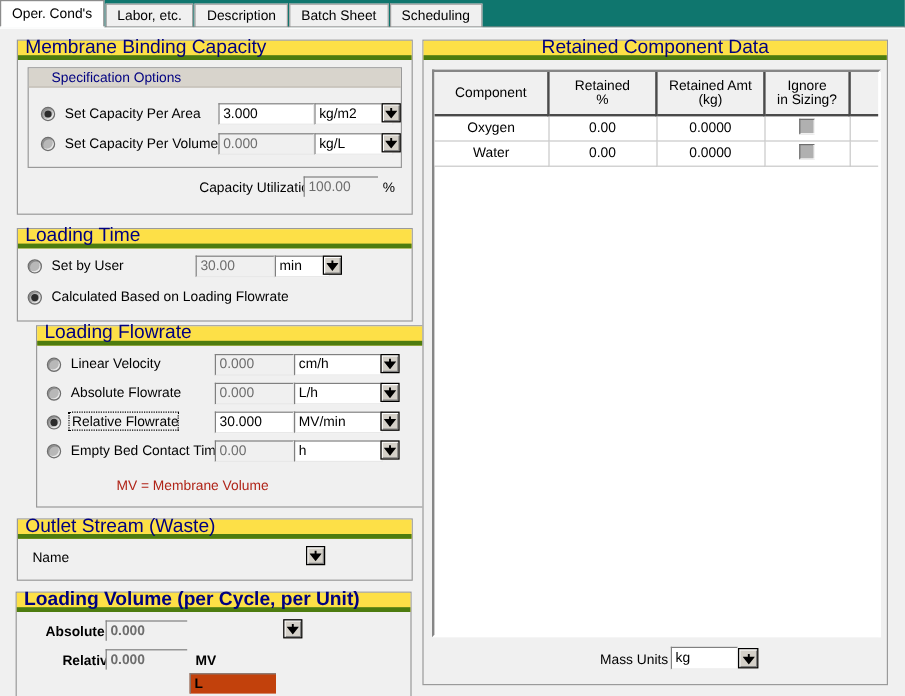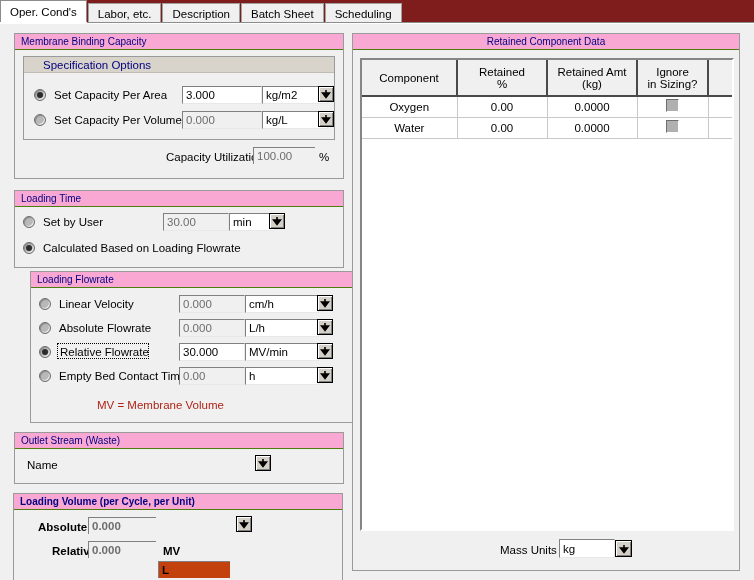--- a/index.html
+++ b/index.html
@@ -9,21 +9,21 @@
     font-family: "Liberation Sans", sans-serif;
     font-size: 11.5px;
     color: #000;
     overflow: hidden;
   }
   * { box-sizing: border-box; }
 
   
   #tabstrip {
     position: absolute; left: 0; top: 0; width: 754px; height: 24px;
-    background: #7f1d1d;
+    background: #0f766e;
   }
   #tabstrip .tabs-row {
     position: absolute; left: 0; top: 0; height: 23px;
     display: flex; align-items: flex-end;
   }
   .tab {
     height: 20px;
     margin-right: 1px;
     padding: 0 9px;
     background: #f0f0f0;
@@ -59,26 +59,26 @@
   }
 
   
   .group {
     position: absolute;
     background: #f0f0f0;
     border: 1px solid #9a9a9a;
   }
   .group > .ghead {
     height: 16px;
-    background: #f9a8d4;
+    background: #fde047;
     color: #000080;
-    font-size: 10px;
+    font-size: 16px;
     padding-left: 6px;
     display: flex; align-items: center;
-    border-bottom: 1px solid #4d7c0f;
+    border-bottom: 4px solid #4d7c0f;
   }
   .subgroup {
     position: absolute;
     background: #f0f0f0;
     border: 1px solid #9a9a9a;
   }
   .subgroup > .ghead {
     height: 16px;
     background: #d8d4cc;
     color: #000080;

